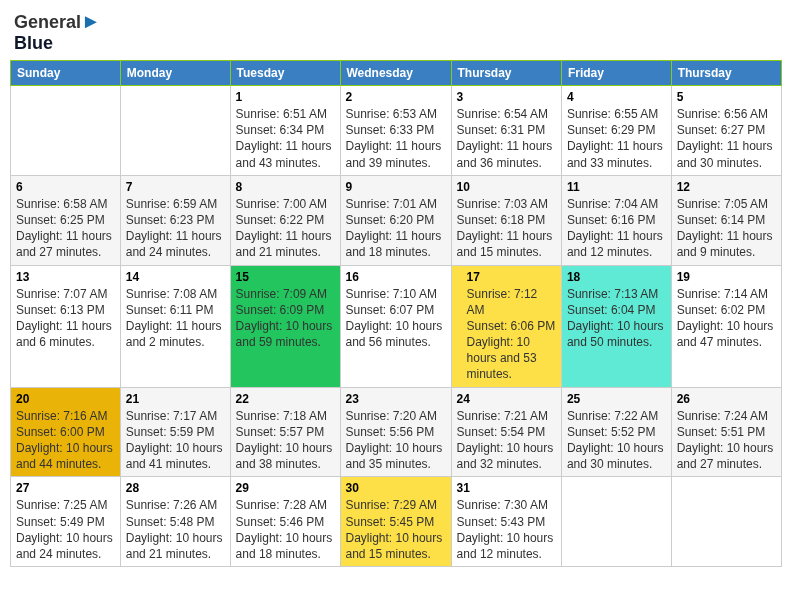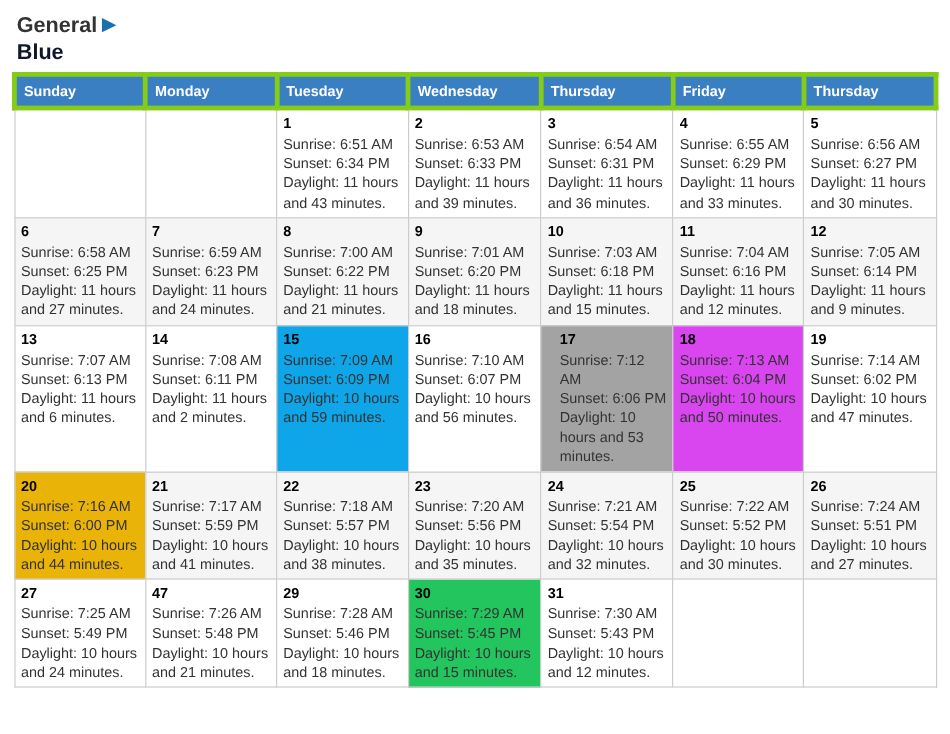--- a/index.html
+++ b/index.html
@@ -57,21 +57,21 @@
       border-collapse: collapse;
       font-size: 10.5px;
     }
     .calendar th {
       background: #3a7fc1;
       color: #fff;
       text-align: left;
       padding: 5px 6px;
       font-size: 12px;
       font-weight: bold;
-      border: 4px solid #84cc16;
+      border: 1px solid #84cc16;
     }
     .calendar td {
       border: 1px solid #ccc;
       vertical-align: top;
       padding: 4px 5px;
       width: 113px;
       height: 80px;
     }
     .calendar tr:nth-child(even) td {
       background: #f5f5f5;
@@ -181,33 +181,33 @@
       </tr>
       <tr>
         <td style="background: rgb(255, 255, 255);">
           <span class="day-num">13</span>
           <div class="day-info">Sunrise: 7:07 AM<br>Sunset: 6:13 PM<br>Daylight: 11 hours and 6 minutes.</div>
         </td>
         <td style="background: rgb(255, 255, 255);">
           <span class="day-num">14</span>
           <div class="day-info">Sunrise: 7:08 AM<br>Sunset: 6:11 PM<br>Daylight: 11 hours and 2 minutes.</div>
         </td>
-        <td style="background: #0ea5e9;">
+        <td style="background: #22c55e;">
           <span class="day-num">15</span>
           <div class="day-info">Sunrise: 7:09 AM<br>Sunset: 6:09 PM<br>Daylight: 10 hours and 59 minutes.</div>
         </td>
         <td style="background: rgb(255, 255, 255);">
           <span class="day-num">16</span>
           <div class="day-info">Sunrise: 7:10 AM<br>Sunset: 6:07 PM<br>Daylight: 10 hours and 56 minutes.</div>
         </td>
-        <td style="background: #a3a3a3; padding-left: 15px;">
+        <td style="background: #fde047; padding-left: 15px;">
           <span class="day-num">17</span>
           <div class="day-info">Sunrise: 7:12 AM<br>Sunset: 6:06 PM<br>Daylight: 10 hours and 53 minutes.</div>
         </td>
-        <td style="background: #d946ef; margin-top: 16px;">
+        <td style="background: #5eead4; margin-top: 16px;">
           <span class="day-num">18</span>
           <div class="day-info">Sunrise: 7:13 AM<br>Sunset: 6:04 PM<br>Daylight: 10 hours and 50 minutes.</div>
         </td>
         <td style="background: rgb(255, 255, 255);">
           <span class="day-num">19</span>
           <div class="day-info">Sunrise: 7:14 AM<br>Sunset: 6:02 PM<br>Daylight: 10 hours and 47 minutes.</div>
         </td>
       </tr>
       <tr>
         <td style="background: #eab308;">
@@ -238,28 +238,28 @@
           <span class="day-num">26</span>
           <div class="day-info">Sunrise: 7:24 AM<br>Sunset: 5:51 PM<br>Daylight: 10 hours and 27 minutes.</div>
         </td>
       </tr>
       <tr>
         <td style="background: rgb(255, 255, 255);">
           <span class="day-num">27</span>
           <div class="day-info">Sunrise: 7:25 AM<br>Sunset: 5:49 PM<br>Daylight: 10 hours and 24 minutes.</div>
         </td>
         <td style="background: rgb(255, 255, 255);">
-          <span class="day-num">47</span>
+          <span class="day-num">28</span>
           <div class="day-info">Sunrise: 7:26 AM<br>Sunset: 5:48 PM<br>Daylight: 10 hours and 21 minutes.</div>
         </td>
         <td style="background: rgb(255, 255, 255);">
           <span class="day-num">29</span>
           <div class="day-info">Sunrise: 7:28 AM<br>Sunset: 5:46 PM<br>Daylight: 10 hours and 18 minutes.</div>
         </td>
-        <td style="background: #22c55e;">
+        <td style="background: #fde047;">
           <span class="day-num">30</span>
           <div class="day-info">Sunrise: 7:29 AM<br>Sunset: 5:45 PM<br>Daylight: 10 hours and 15 minutes.</div>
         </td>
         <td style="background: rgb(255, 255, 255);">
           <span class="day-num">31</span>
           <div class="day-info">Sunrise: 7:30 AM<br>Sunset: 5:43 PM<br>Daylight: 10 hours and 12 minutes.</div>
         </td>
         <td class="empty-cell"></td>
         <td class="empty-cell"></td>
       </tr>

